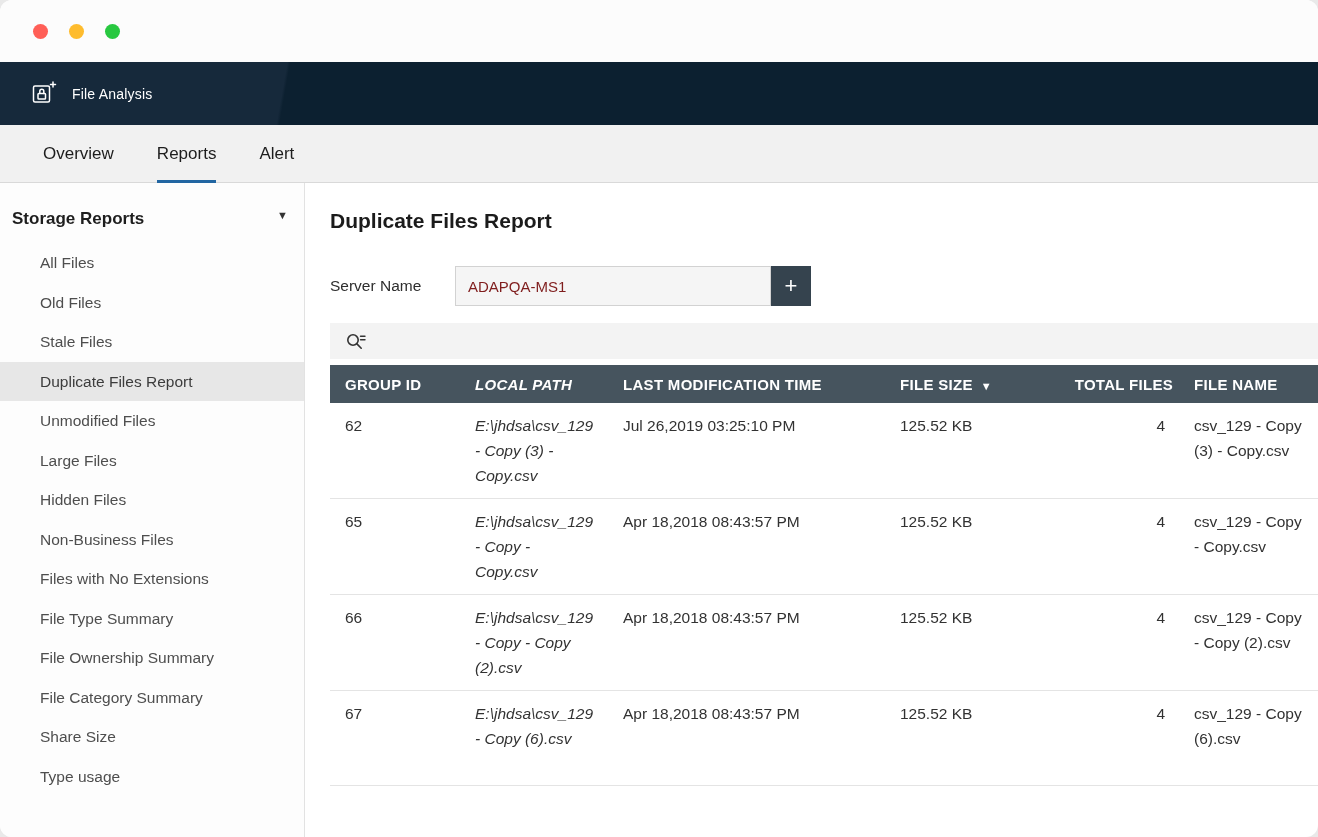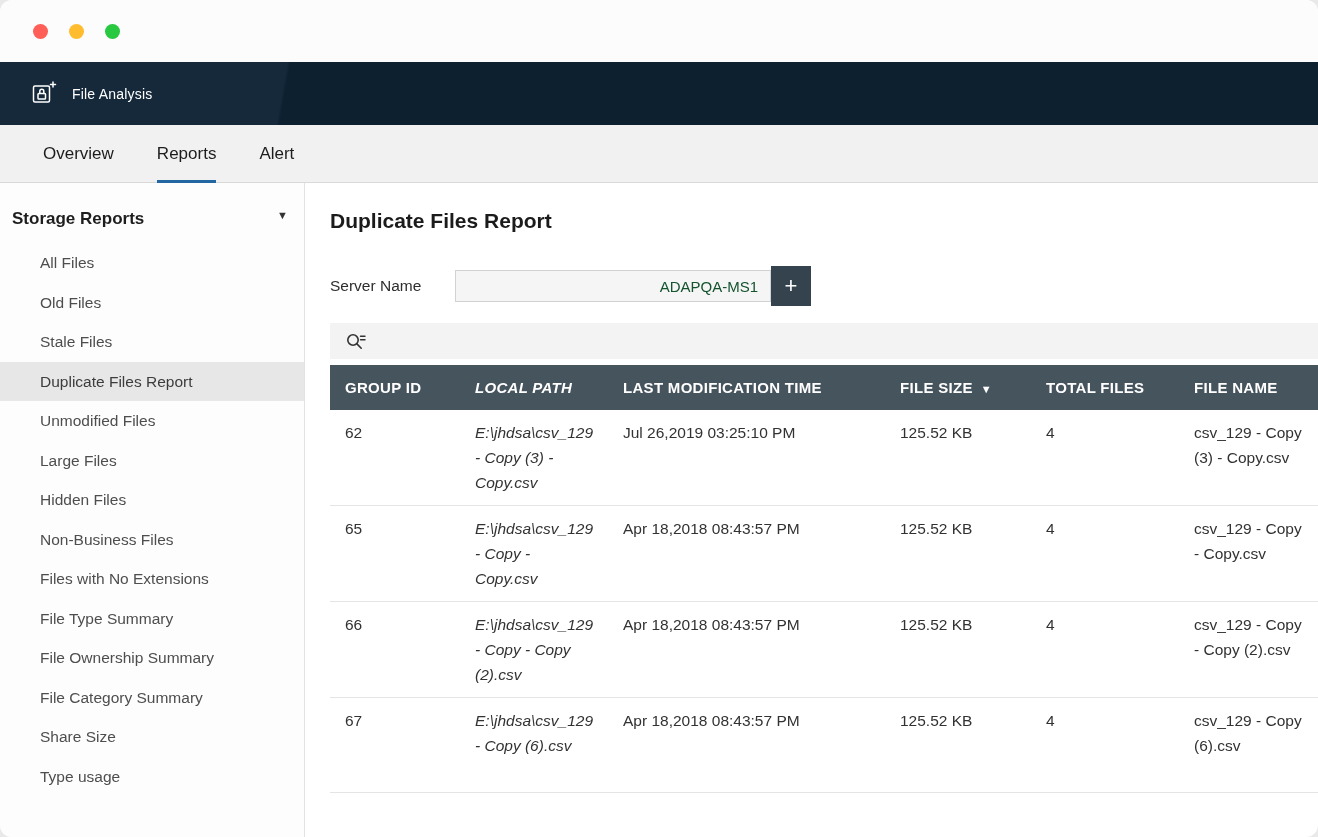--- a/index.html
+++ b/index.html
@@ -32,30 +32,30 @@
   .chev { font-size:11px; color:#333; }
   .side-list { list-style:none; margin-top:4px; }
   .side-item { height:39.5px; line-height:39.5px; padding-left:40px; font-size:15.5px; color:#4e4e4e; cursor:pointer; white-space:nowrap; }
   .side-item.selected { background:#e7e7e7; color:#3c3c3c; }
 
   main { flex:1; padding:26px 0 0 25px; min-width:0; }
   .page-title { font-size:21px; font-weight:700; color:#1b1b1b; }
 
   .server-row { display:flex; align-items:center; margin-top:33px; }
   .server-label { font-size:15.5px; color:#2e2e2e; width:125px; flex:0 0 auto; }
-  .server-input { width:316px; height:32px; background:#f5f5f5; border:1px solid #d2d2d2; color:#14532d; font-size:15px; padding:0 12px; font-family:"Liberation Sans", sans-serif;text-align:right; }
+  .server-input { width:316px; height:40px; background:#f5f5f5; border:1px solid #d2d2d2; color:#7f1d1d; font-size:15px; padding:0 12px; font-family:"Liberation Sans", sans-serif; }
   .add-btn { width:40px; height:40px; background:#35434e; color:#fff; font-size:22px; border:none; cursor:pointer; line-height:1; }
 
   .table-area { margin-top:17px; }
   .toolbar { height:36px; background:#f3f3f3; display:flex; align-items:center; padding-left:15px; margin-bottom:6px; }
   .toolbar .sicon { display:inline-flex; cursor:pointer; }
 
   table { width:100%; border-collapse:collapse; table-layout:fixed; }
-  thead th { background:#46545e; color:#fff; font-size:15px; font-weight:700; text-align:left; height:45px; padding:0 6px 0 15px; letter-spacing:0.3px; white-space:nowrap; overflow:hidden; cursor:pointer; }
-  .c0 { width:130px; } .c1 { width:148px;font-style:italic; } .c2 { width:277px; } .c3 { width:146px; } .c4 { width:148px; }
+  thead th { background:#46545e; color:#fff; font-size:15px; font-weight:700; text-align:left; height:38px; padding:0 6px 0 15px; letter-spacing:0.3px; white-space:nowrap; overflow:hidden; cursor:pointer; }
+  .c0 { width:130px; } .c1 { width:148px;font-style:italic; } .c2 { width:277px; } .c3 { width:146px; } .c4 { width:148px;text-align:right; }
   tbody td { vertical-align:top; padding:10px 14px 10px 15px; font-size:15.5px; color:#323232; line-height:25px; border-bottom:1px solid #e4e4e4; overflow-wrap:break-word; }
   tbody tr { height:95px; }
   .sort-arrow { font-size:11px; margin-left:8px; }
 </style>
 </head>
 <body>
 
 <div class="window">
 
   <div class="chrome">

